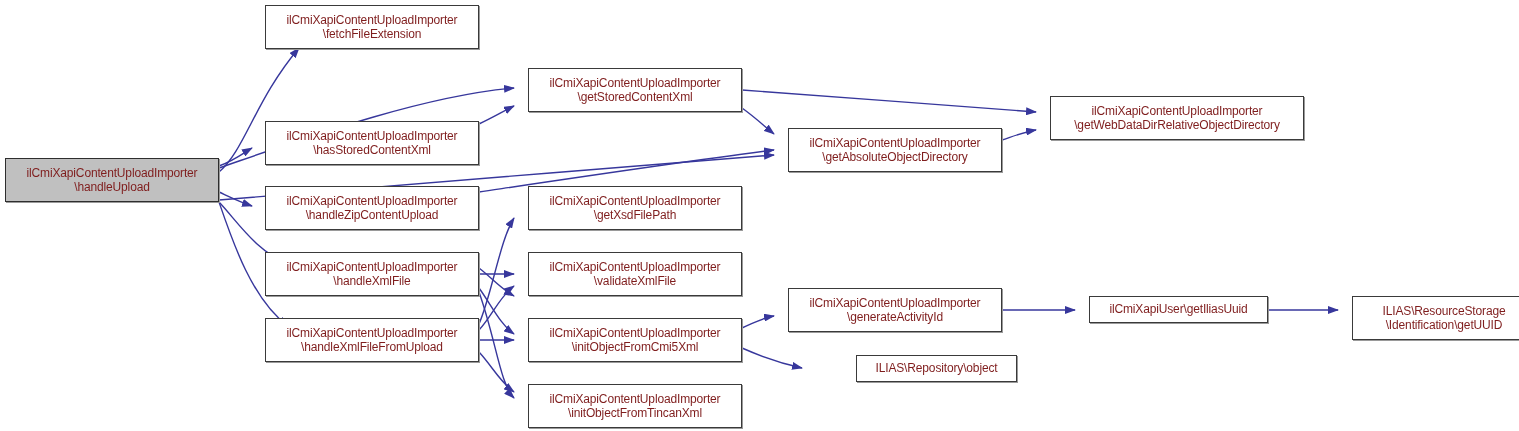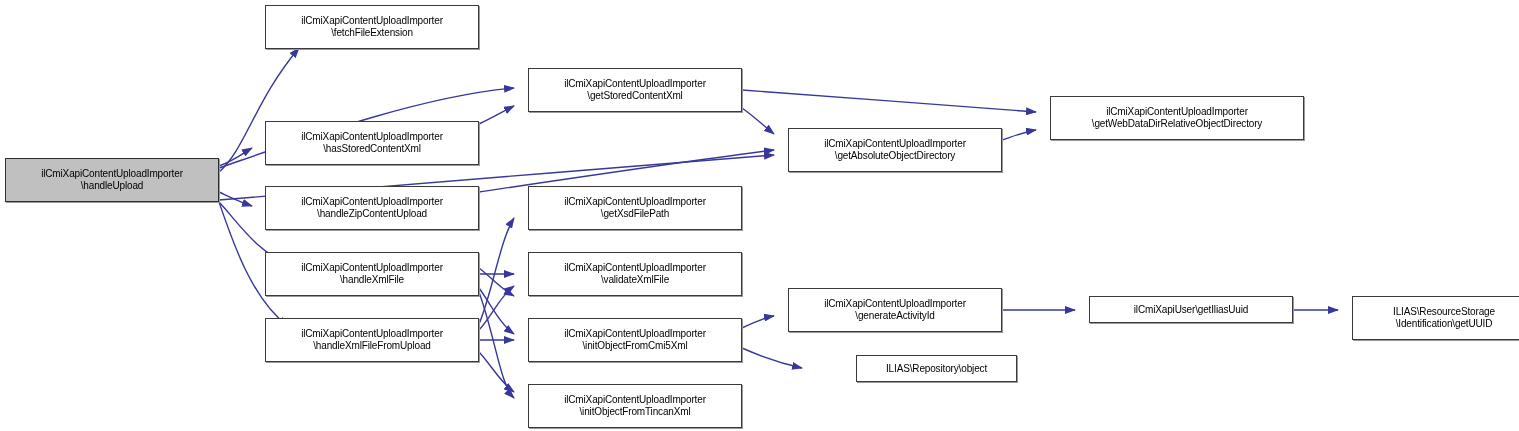--- a/index.html
+++ b/index.html
@@ -22,27 +22,27 @@
     top: 0;
     width: 1519px;
     height: 431px;
     pointer-events: none;
   }
   .node {
     position: absolute;
     box-sizing: border-box;
     border: 1px solid #3a3a3a;
     background: #ffffff;
-    color: #000000;
+    color: #7f1d1d;
     display: flex;
     align-items: center;
     justify-content: center;
     text-align: center;
     line-height: 1.18;
-    font-size: 10px;
+    font-size: 12px;
     letter-spacing: -0.15px;
     white-space: pre-line;
     z-index: 2;
     box-shadow: 1px 1px 0 0 #9a9a9a;
   }
   .node.root {
     background: #c0c0c0;
     border: 1px solid #2e2e2e;
   }
   .node-label {
@@ -104,21 +104,21 @@
       <div class="node" style="left: 265px; top: 186px; width: 214px; height: 44px;"><span class="node-label">ilCmiXapiContentUploadImporter
 \handleZipContentUpload</span></div>
       <div class="node" style="left: 528px; top: 186px; width: 214px; height: 44px;"><span class="node-label">ilCmiXapiContentUploadImporter
 \getXsdFilePath</span></div>
       <div class="node" style="left: 265px; top: 252px; width: 214px; height: 44px;"><span class="node-label">ilCmiXapiContentUploadImporter
 \handleXmlFile</span></div>
       <div class="node" style="left: 528px; top: 252px; width: 214px; height: 44px;"><span class="node-label">ilCmiXapiContentUploadImporter
 \validateXmlFile</span></div>
       <div class="node" style="left: 788px; top: 288px; width: 214px; height: 44px;"><span class="node-label">ilCmiXapiContentUploadImporter
 \generateActivityId</span></div>
-      <div class="node" style="left: 1089px; top: 296px; width: 204px; height: 27px;"><span class="node-label">ilCmiXapiUser\getIliasUuid</span></div>
+      <div class="node" style="left: 1089px; top: 296px; width: 179px; height: 27px;"><span class="node-label">ilCmiXapiUser\getIliasUuid</span></div>
       <div class="node" style="left: 1352px; top: 288px; width: 184px; height: 44px; margin-top: 8px;"><span class="node-label">ILIAS\ResourceStorage
 \Identification\getUUID</span></div>
       <div class="node" style="left: 265px; top: 318px; width: 214px; height: 44px;"><span class="node-label">ilCmiXapiContentUploadImporter
 \handleXmlFileFromUpload</span></div>
       <div class="node" style="left: 528px; top: 318px; width: 214px; height: 44px;"><span class="node-label">ilCmiXapiContentUploadImporter
 \initObjectFromCmi5Xml</span></div>
       <div class="node" style="left: 816px; top: 355px; width: 161px; height: 27px; margin-left: 40px;"><span class="node-label">ILIAS\Repository\object</span></div>
       <div class="node" style="left: 528px; top: 384px; width: 214px; height: 44px;"><span class="node-label">ilCmiXapiContentUploadImporter
 \initObjectFromTincanXml</span></div>
     </div>

